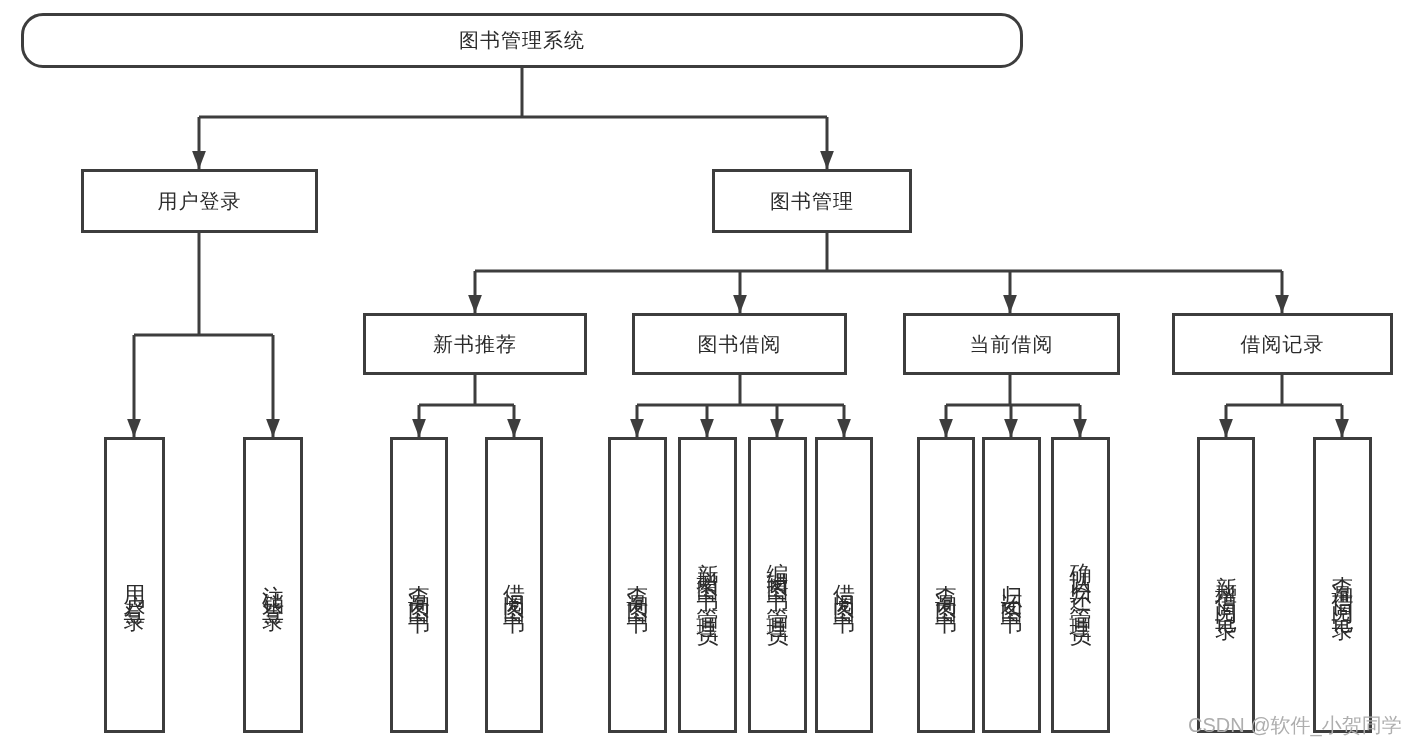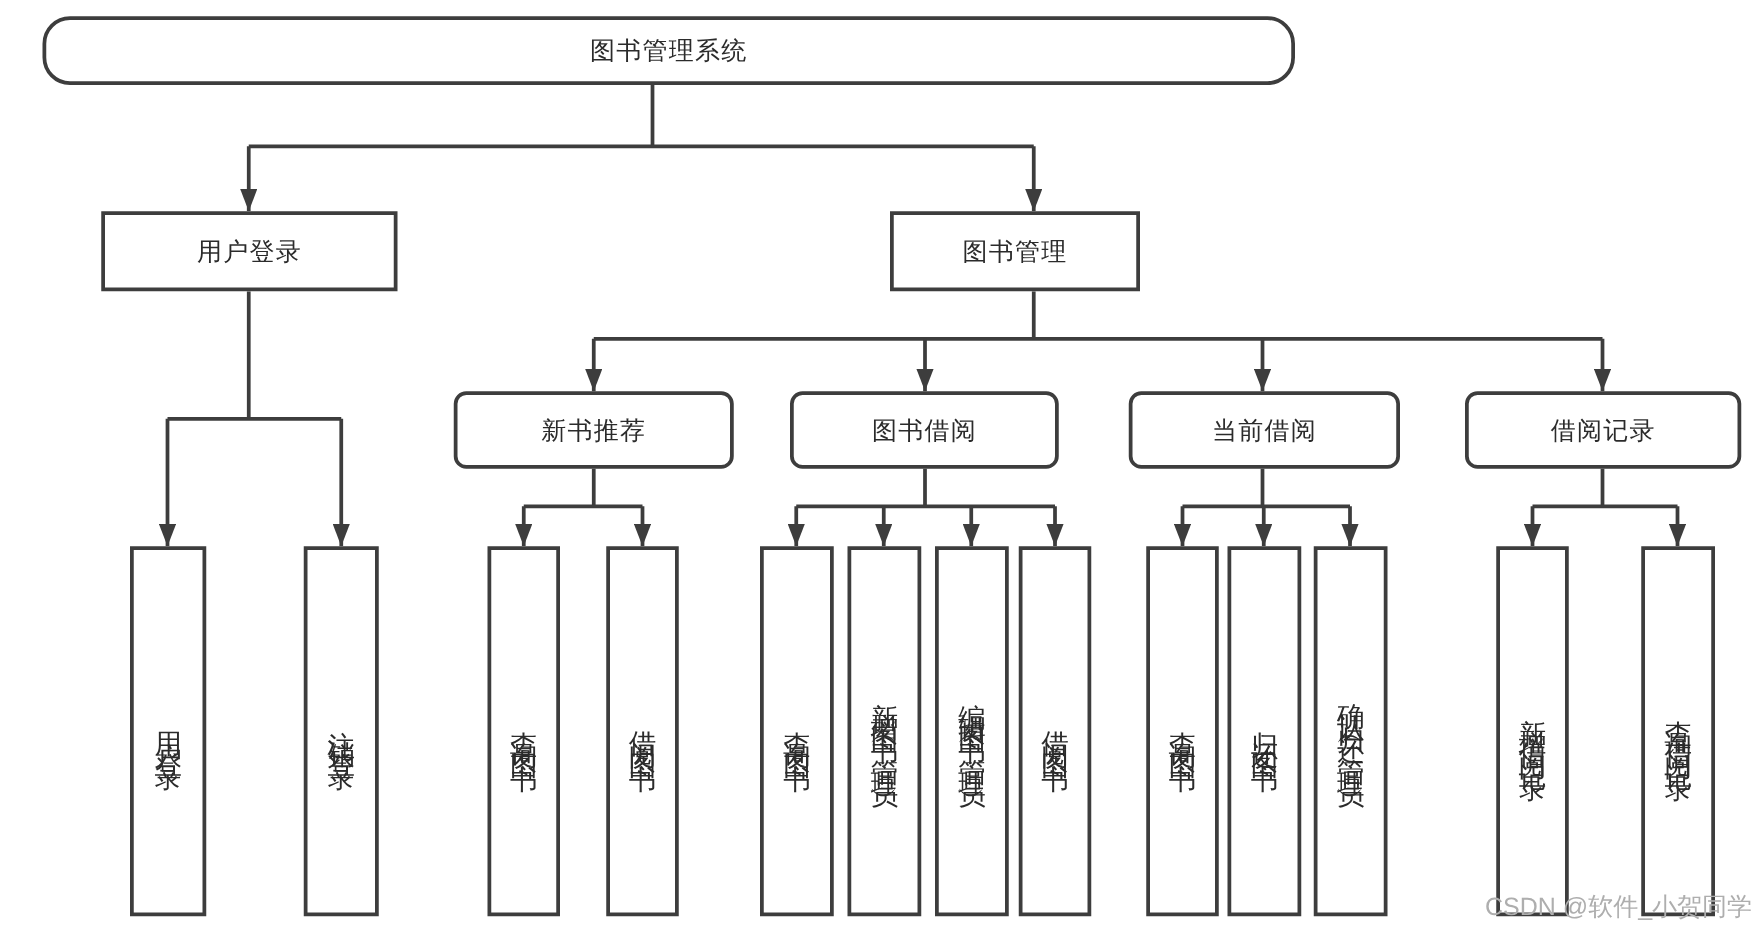--- a/index.html
+++ b/index.html
@@ -9,24 +9,24 @@
   }
   .canvas{position:relative;width:1405px;height:747px;background:#ffffff;}
   svg.connectors{position:absolute;left:0;top:0;pointer-events:none;}
   .node{
     position:absolute;box-sizing:border-box;
     border:3px solid #3d3d3d;background:#ffffff;
     display:flex;align-items:center;justify-content:center;
     color:#2b2b2b;
   }
   .h-node{font-size:20px;letter-spacing:1px;}
-  .root{left:34px;top:13px;width:1002px;height:55px;border-radius:22px;}
+  .root{left:21px;top:13px;width:1002px;height:55px;border-radius:22px;}
   .lv2a{left:81px;top:169px;width:237px;height:64px;}
   .lv2b{left:712px;top:169px;width:200px;height:64px;}
-  .lv3{top:313px;height:62px;border-radius:10px;}
+  .lv3{top:313px;height:62px;}
   .s0{left:363px;width:224px;}
   .s1{left:632px;width:215px;}
   .s2{left:903px;width:217px;}
   .s3{left:1172px;width:221px;}
   .leaf{top:437px;height:296px;}
   .leaf span{
     writing-mode:vertical-rl;
     font-size:22px;letter-spacing:9px;line-height:1;
     color:#2b2b2b;
   }

